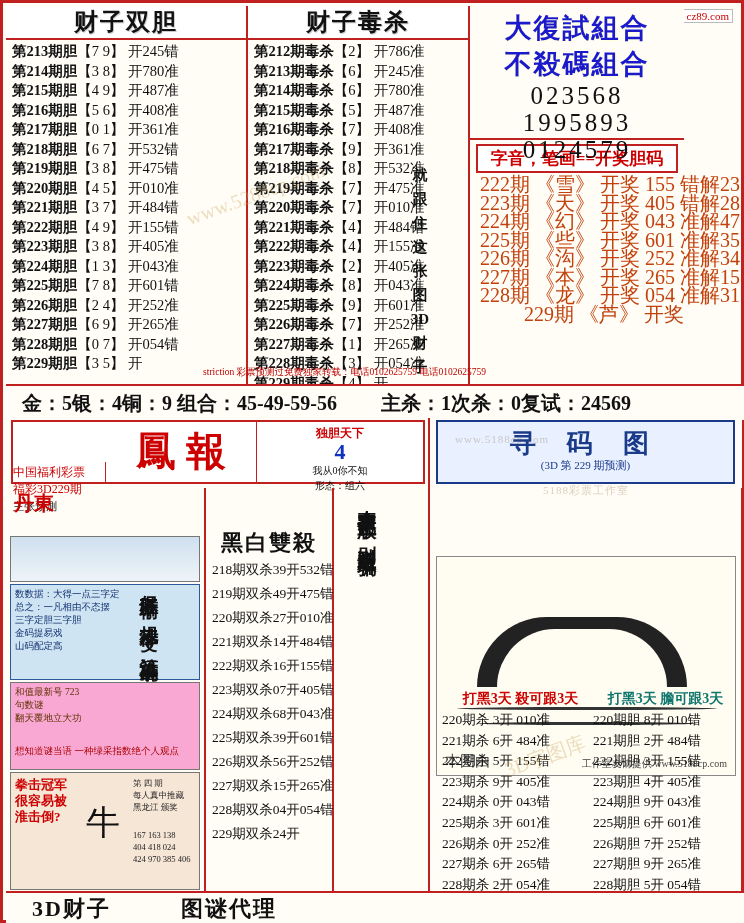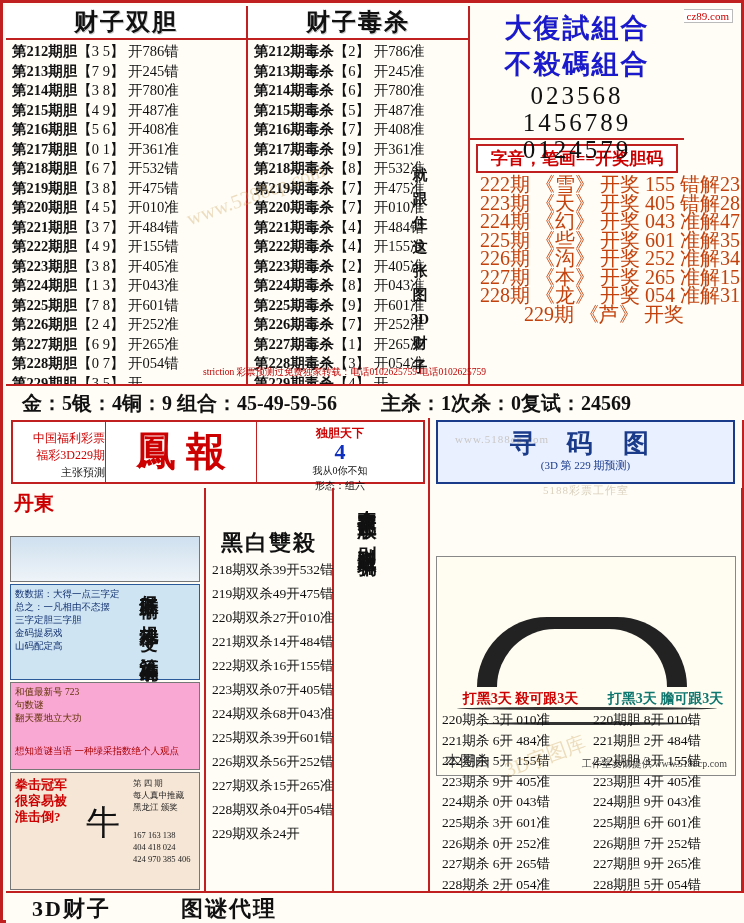--- a/index.html
+++ b/index.html
@@ -64,21 +64,21 @@
   .tinycredit{
     position:absolute;left:3px;top:363px;width:480px;height:16px;
     font-size:9.5px;color:#b00;text-align:right;
   }
   
   .band2{position:absolute;left:3px;top:415px;width:738px;height:70px;display:flex;}
   .b2l{width:424px;border-right:2px solid #c02020;box-sizing:border-box;position:relative;background:#fffdf6;}
   .b2r{width:312px;position:relative;background:#fffdf6;}
   
   .fengbao{position:absolute;left:5px;top:2px;width:414px;height:64px;border:2px solid #c02020;box-sizing:border-box;background:#fff;display:flex;}
-  .fb-a{width:92px;border-right:1px solid #c02020;font-size:12px;text-align:right;color:#c00;padding-top:8px;line-height:17px;}
+  .fb-a{width:92px;border-right:1px solid #c02020;font-size:12px;text-align:left;color:#c00;padding-top:2px;line-height:17px;margin-top:40px;}
   .fb-b{width:150px;border-right:1px solid #c02020;text-align:center;font-size:40px;color:#c00;font-weight:bold;line-height:60px;}
   .fb-c{flex:1;text-align:center;font-size:12px;color:#111;line-height:15px;padding-top:4px;}
   
   .xm{position:absolute;left:6px;top:2px;width:299px;height:64px;border:2px solid #1a3a8a;box-sizing:border-box;background:#e9f0ff;}
   .xm-t{font-size:26px;color:#1a3a8a;font-weight:bold;text-align:center;letter-spacing:12px;line-height:44px;}
   .xm-s{font-size:11px;color:#1a3a8a;text-align:center;margin-top:-8px;}
   
   .lower{position:absolute;left:3px;top:485px;width:738px;height:435px;display:flex;}
   .lw1{width:200px;border-right:2px solid #c02020;box-sizing:border-box;position:relative;}
   .lw2{width:128px;border-right:2px solid #c02020;box-sizing:border-box;position:relative;}
@@ -118,21 +118,20 @@
 
 <div class="page">
 
   <div class="cz">cz89.com</div>
 
   <div class="top">
 
     <div class="col col1">
       <div class="colhdr">财子双胆</div>
       <div class="list">
-        <div class="row"><span class="idx">第212期胆</span><span>【3 5】</span> <span>开786错</span></div>
         <div class="row"><span class="idx">第213期胆</span><span>【7 9】</span> <span>开245错</span></div>
         <div class="row"><span class="idx">第214期胆</span><span>【3 8】</span> <span>开780准</span></div>
         <div class="row"><span class="idx">第215期胆</span><span>【4 9】</span> <span>开487准</span></div>
         <div class="row"><span class="idx">第216期胆</span><span>【5 6】</span> <span>开408准</span></div>
         <div class="row"><span class="idx">第217期胆</span><span>【0 1】</span> <span>开361准</span></div>
         <div class="row"><span class="idx">第218期胆</span><span>【6 7】</span> <span>开532错</span></div>
         <div class="row"><span class="idx">第219期胆</span><span>【3 8】</span> <span>开475错</span></div>
         <div class="row"><span class="idx">第220期胆</span><span>【4 5】</span> <span>开010准</span></div>
         <div class="row"><span class="idx">第221期胆</span><span>【3 7】</span> <span>开484错</span></div>
         <div class="row"><span class="idx">第222期胆</span><span>【4 9】</span> <span>开155错</span></div>
@@ -168,21 +167,21 @@
         <div class="row"><span class="idx">第228期毒杀</span><span>【3】</span> <span>开054准</span></div>
         <div class="row"><span class="idx">第229期毒杀</span><span>【4】</span> <span>开</span></div>
       </div>
     </div>
 
     <div class="col col3">
       <div class="c3top">
         <div class="c3t1">大復試組合</div>
         <div class="c3t2">不殺碼組合</div>
         <div class="c3num">023568</div>
-        <div class="c3num">1456789</div>
+        <div class="c3num">1995893</div>
         <div class="c3num">0124579</div>
       </div>
       <div class="c3hdr">字音，笔画==开奖胆码</div>
       <div>
         <div class="c3row"><span>222期</span> <span>《雪》</span> <span>开奖</span> <span>155</span> <span>错解23</span></div>
         <div class="c3row"><span>223期</span> <span>《天》</span> <span>开奖</span> <span>405</span> <span>错解28</span></div>
         <div class="c3row"><span>224期</span> <span>《幻》</span> <span>开奖</span> <span>043</span> <span>准解47</span></div>
         <div class="c3row"><span>225期</span> <span>《些》</span> <span>开奖</span> <span>601</span> <span>准解35</span></div>
         <div class="c3row"><span>226期</span> <span>《沟》</span> <span>开奖</span> <span>252</span> <span>准解34</span></div>
         <div class="c3row"><span>227期</span> <span>《本》</span> <span>开奖</span> <span>265</span> <span>准解15</span></div>

